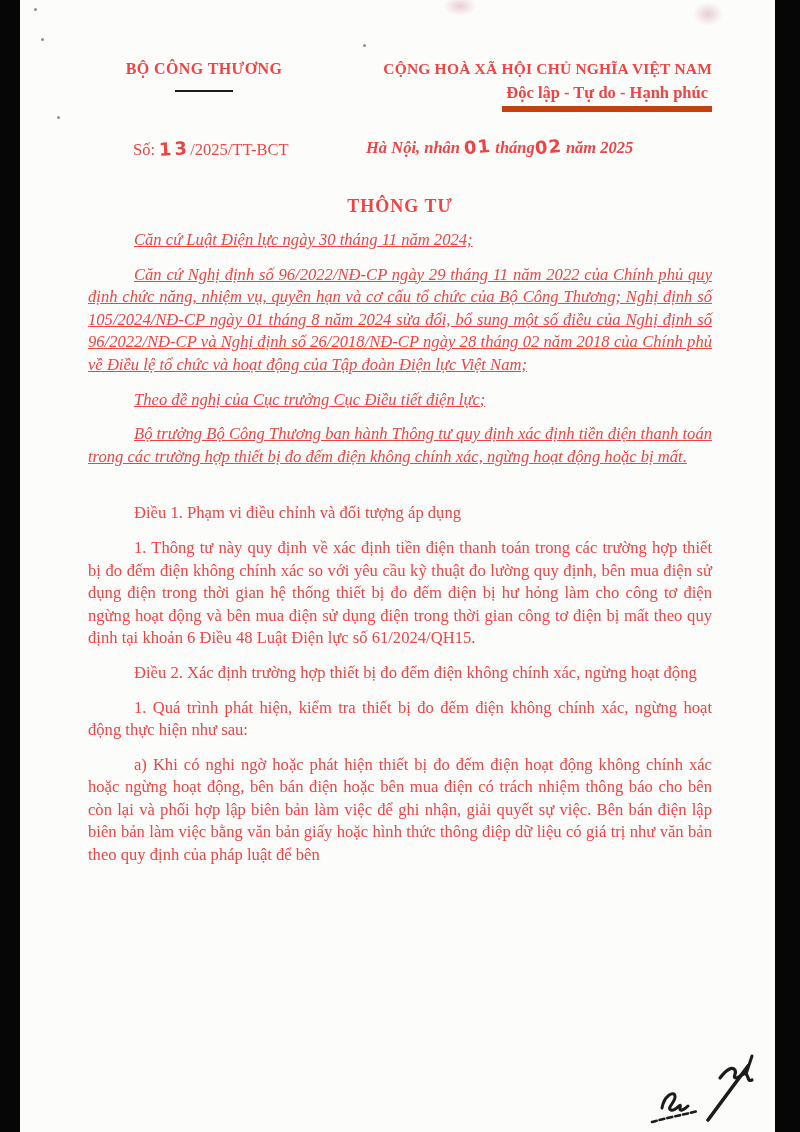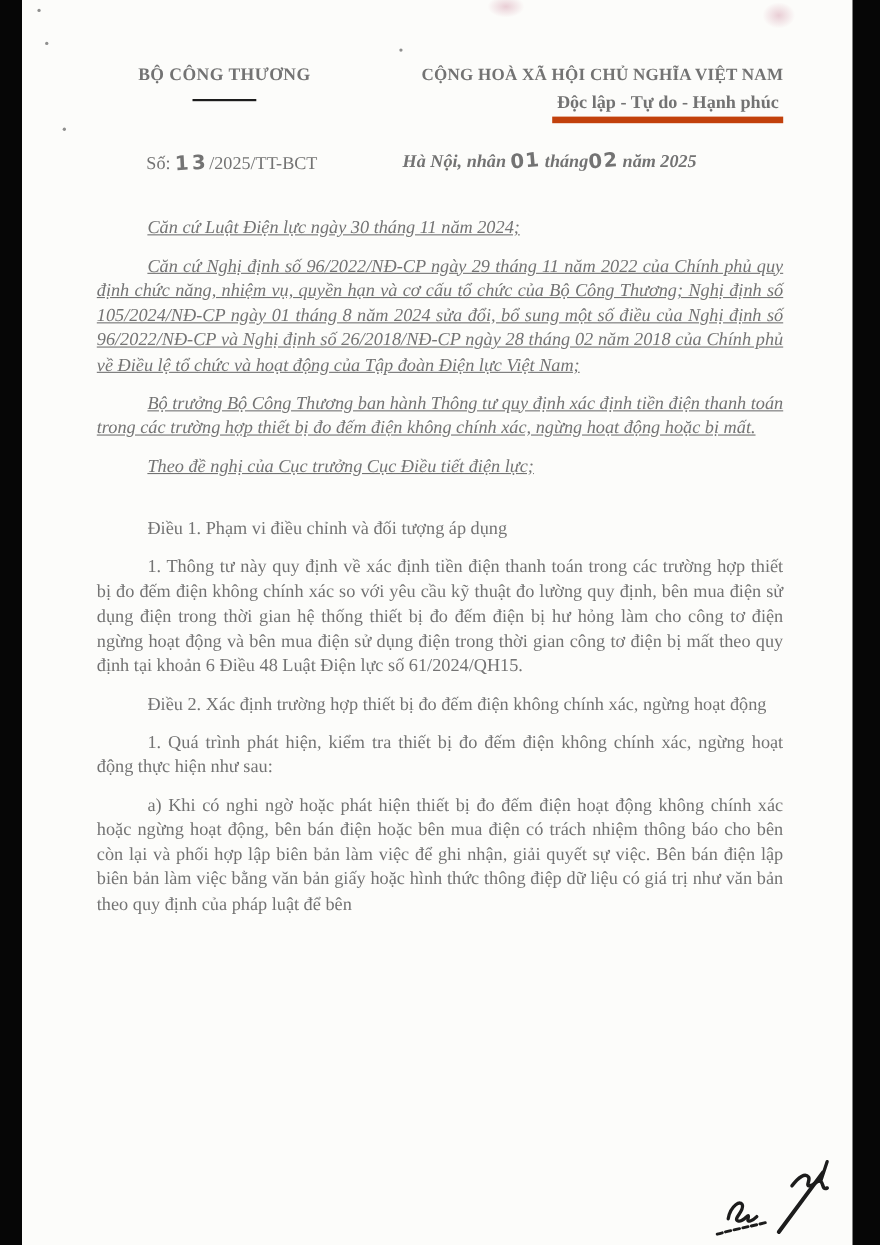--- a/index.html
+++ b/index.html
@@ -1,19 +1,19 @@
 <!DOCTYPE html>
 <html><head>
 <meta charset="utf-8">
 <style>
   html,body{margin:0;padding:0;background:#e8e8e8;}
   .page{
     position:relative;width:800px;height:1132px;margin:0 auto;
     background:#fcfcfa;overflow:hidden;
-    font-family:"Liberation Serif","DejaVu Serif",serif;color:#737373;
+    font-family:"Liberation Serif","DejaVu Serif",serif;color:#ef4444;
   }
   .edge{position:absolute;top:0;bottom:0;background:#060606;}
   .edge.left{left:0;width:20px;}
   .edge.right{right:0;width:25px;}
   .content{position:absolute;left:88px;top:0;width:624px;}
 
   
   .header-row{display:flex;margin-top:60px;}
   .agency-col{width:232px;text-align:center;}
   .agency{font-weight:700;font-size:16px;letter-spacing:.4px;}
@@ -85,28 +85,29 @@
       </div>
       <div class="dateline">
         <span>Hà Nội, nhân</span>
         <span class="hw small">01</span>
         <span>tháng</span><span class="hw small">02</span>
         <span>năm 2025</span>
       </div>
     </div>
 
     <div class="title-block">
+      <div class="doc-kind">THÔNG TƯ</div>
     </div>
 
     <div class="body">
       <div class="preamble">
         <p>Căn cứ Luật Điện lực ngày 30 tháng 11 năm 2024;</p>
         <p>Căn cứ Nghị định số 96/2022/NĐ-CP ngày 29 tháng 11 năm 2022 của Chính phủ quy định chức năng, nhiệm vụ, quyền hạn và cơ cấu tổ chức của Bộ Công Thương; Nghị định số 105/2024/NĐ-CP ngày 01 tháng 8 năm 2024 sửa đổi, bổ sung một số điều của Nghị định số 96/2022/NĐ-CP và Nghị định số 26/2018/NĐ-CP ngày 28 tháng 02 năm 2018 của Chính phủ về Điều lệ tổ chức và hoạt động của Tập đoàn Điện lực Việt Nam;</p>
+        <p>Theo đề nghị của Cục trưởng Cục Điều tiết điện lực;</p>
         <p>Bộ trưởng Bộ Công Thương ban hành Thông tư quy định xác định tiền điện thanh toán trong các trường hợp thiết bị đo đếm điện không chính xác, ngừng hoạt động hoặc bị mất.</p>
-        <p>Theo đề nghị của Cục trưởng Cục Điều tiết điện lực;</p>
       </div>
 
       <p class="article-heading first-heading">Điều 1. Phạm vi điều chỉnh và đối tượng áp dụng</p>
       <p>1. Thông tư này quy định về xác định tiền điện thanh toán trong các trường hợp thiết bị đo đếm điện không chính xác so với yêu cầu kỹ thuật đo lường quy định, bên mua điện sử dụng điện trong thời gian hệ thống thiết bị đo đếm điện bị hư hỏng làm cho công tơ điện ngừng hoạt động và bên mua điện sử dụng điện trong thời gian công tơ điện bị mất theo quy định tại khoản 6 Điều 48 Luật Điện lực số 61/2024/QH15.</p>
 
       <p class="article-heading">Điều 2. Xác định trường hợp thiết bị đo đếm điện không chính xác, ngừng hoạt động</p>
       <p>1. Quá trình phát hiện, kiểm tra thiết bị đo đếm điện không chính xác, ngừng hoạt động thực hiện như sau:</p>
       <p>a) Khi có nghi ngờ hoặc phát hiện thiết bị đo đếm điện hoạt động không chính xác hoặc ngừng hoạt động, bên bán điện hoặc bên mua điện có trách nhiệm thông báo cho bên còn lại và phối hợp lập biên bản làm việc để ghi nhận, giải quyết sự việc. Bên bán điện lập biên bản làm việc bằng văn bản giấy hoặc hình thức thông điệp dữ liệu có giá trị như văn bản theo quy định của pháp luật để bên</p>
     </div>
   </div>

